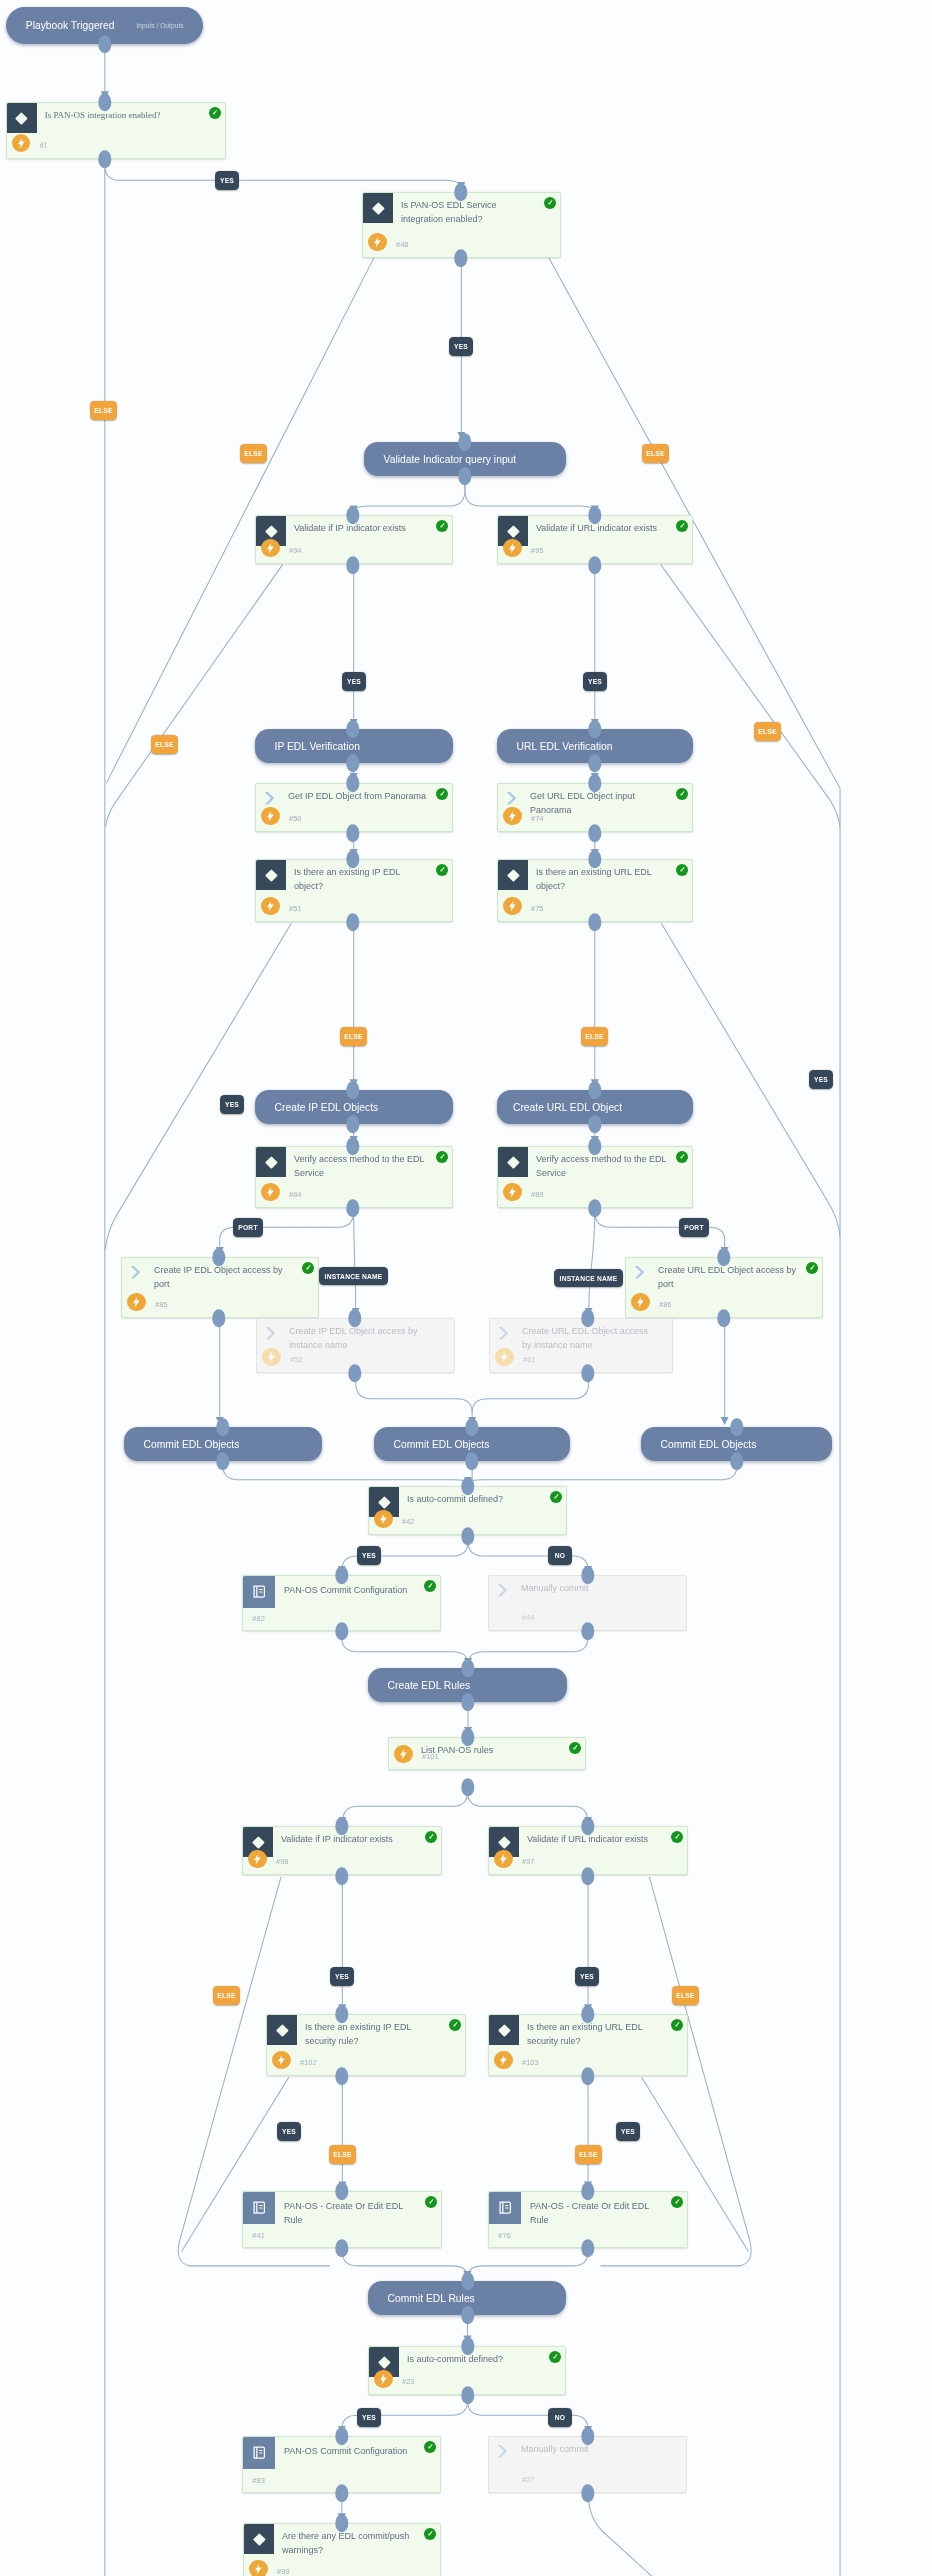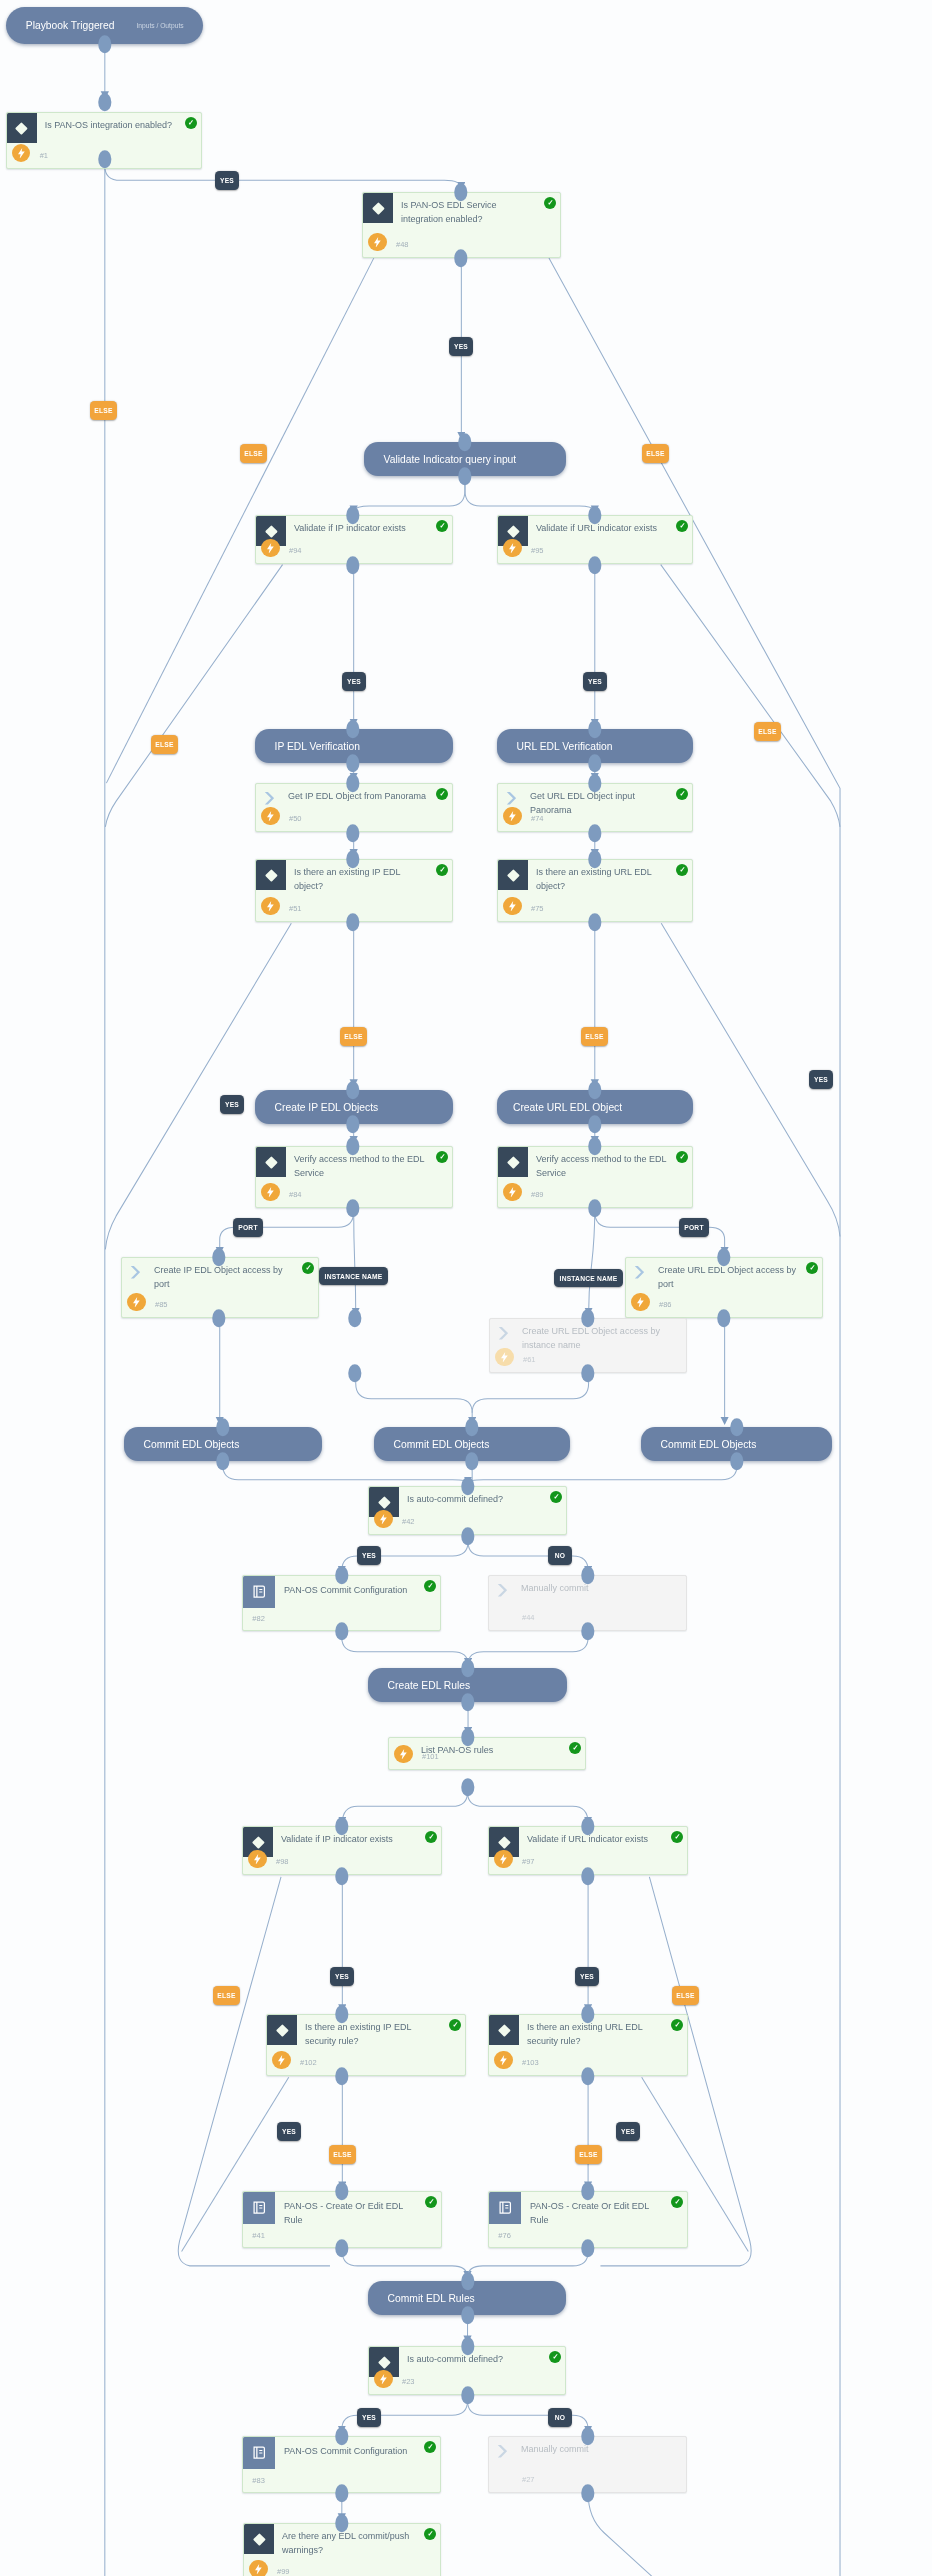--- a/index.html
+++ b/index.html
@@ -137,21 +137,21 @@
     </div>
     <div class="banner " style="left:641px;top:1427px;width:191px;height:34px;">
       <span>Commit EDL Objects</span>
     </div>
     <div class="banner " style="left:368px;top:1668px;width:199px;height:34px;">
       <span>Create EDL Rules</span>
     </div>
     <div class="banner " style="left:368px;top:2281px;width:198px;height:34px;">
       <span>Commit EDL Rules</span>
     </div>
-    <div class="node cond" style="left:5.7px;top:112px;width:196px;height:57px;">
+    <div class="node cond" style="left:5.7px;top:102px;width:220px;height:57px;font-family:Liberation Serif, serif;">
       <div class="sq">
         <div class="diamond"></div>
       </div>
       <div class="title">Is PAN-OS integration enabled?</div>
       <div class="check">✓</div>
       <div class="bolt">
         <svg width="8.8" height="10.8" viewBox="0 0 17 21">
           <polygon points="10,0 2,12 7,12 5,21 15,7 9,7" fill="#fff"></polygon>
         </svg>
       </div>
@@ -293,21 +293,33 @@
         </svg></div>
       <div class="title">Create URL EDL Object access by port</div>
       <div class="check">✓</div>
       <div class="bolt">
         <svg width="8.8" height="10.8" viewBox="0 0 17 21">
           <polygon points="10,0 2,12 7,12 5,21 15,7 9,7" fill="#fff"></polygon>
         </svg>
       </div>
       <div class="num">#86</div>
     </div>
-    <div class="node auto gray" style="left:489px;top:1318px;width:198px;height:55px;">
+    <div class="node auto gray" style="left:256px;top:1318px;width:199px;height:55px;">
+      <div class="chev"><svg width="10.3" height="12.4" viewBox="0 0 16 20">
+          <path d="M1,0 L11,10 L1,20 L6,20 L16,10 L6,0 Z" fill="#c9d6e3"></path>
+        </svg></div>
+      <div class="title">Create IP EDL Object access by instance name</div>
+      <div class="bolt">
+        <svg width="8.8" height="10.8" viewBox="0 0 17 21">
+          <polygon points="10,0 2,12 7,12 5,21 15,7 9,7" fill="#fff"></polygon>
+        </svg>
+      </div>
+      <div class="num">#52</div>
+    </div>
+    <div class="node auto gray" style="left:489px;top:1318px;width:184px;height:55px;">
       <div class="chev"><svg width="10.3" height="12.4" viewBox="0 0 16 20">
           <path d="M1,0 L11,10 L1,20 L6,20 L16,10 L6,0 Z" fill="#c9d6e3"></path>
         </svg></div>
       <div class="title">Create URL EDL Object access by instance name</div>
       <div class="bolt">
         <svg width="8.8" height="10.8" viewBox="0 0 17 21">
           <polygon points="10,0 2,12 7,12 5,21 15,7 9,7" fill="#fff"></polygon>
         </svg>
       </div>
       <div class="num">#61</div>

